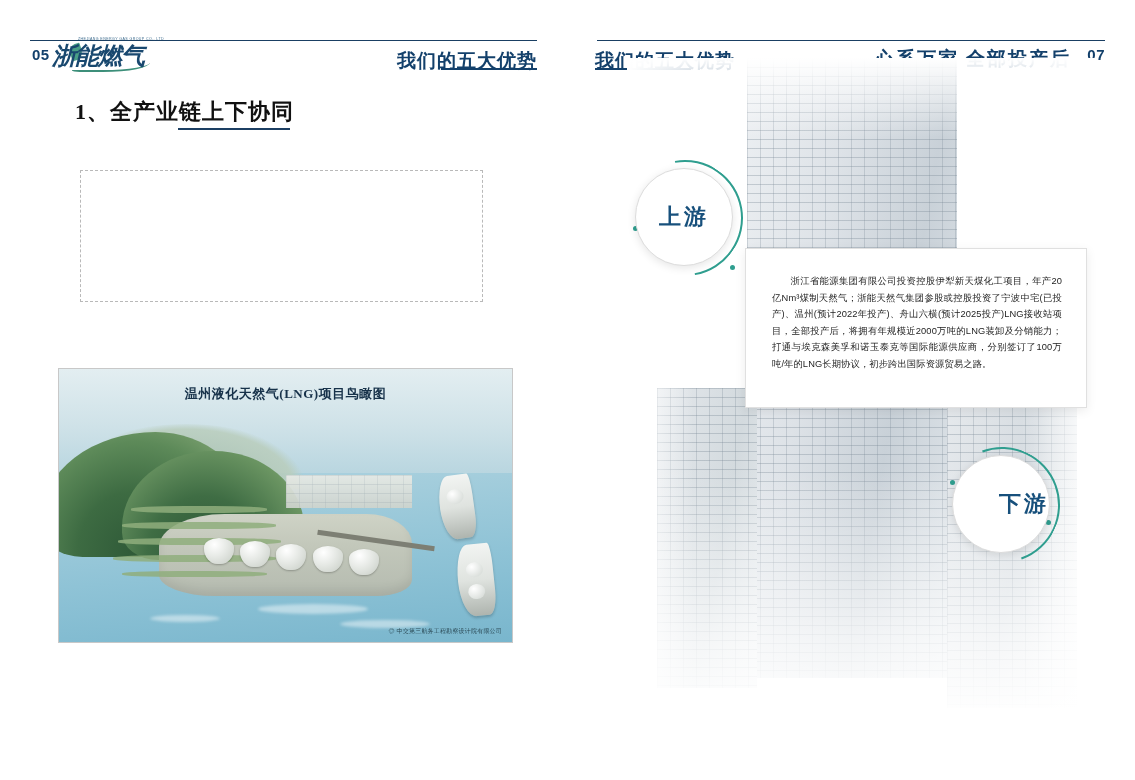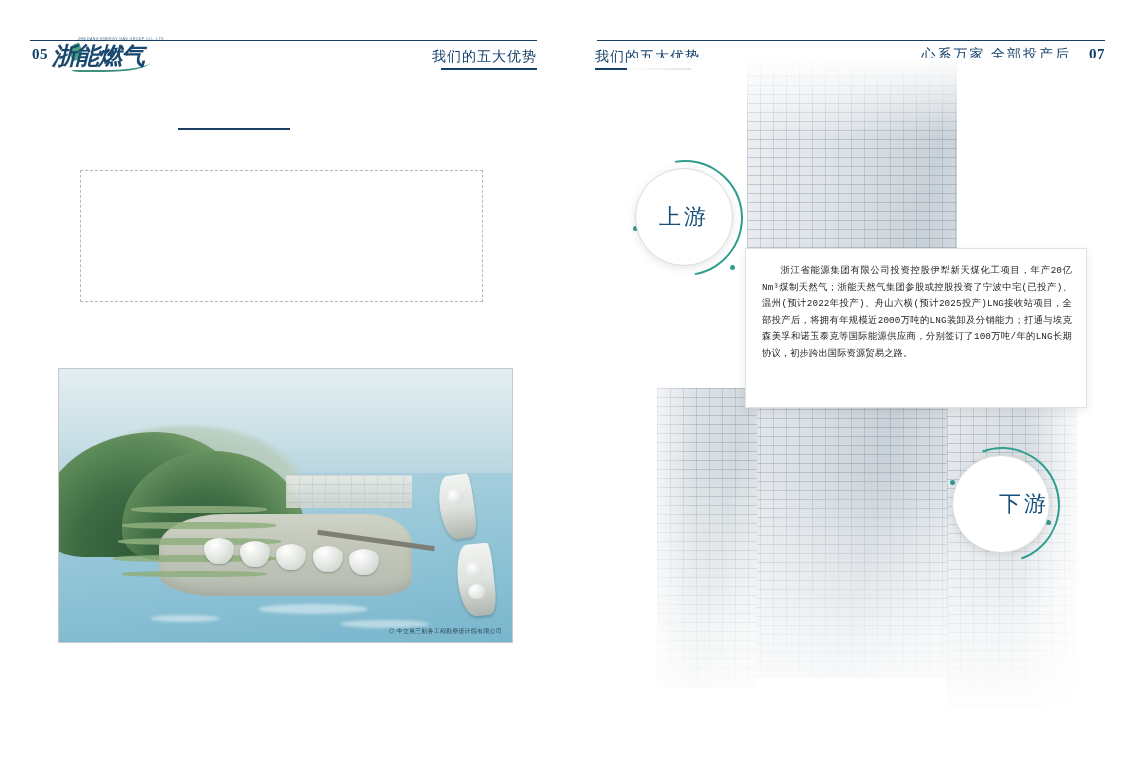--- a/index.html
+++ b/index.html
@@ -39,34 +39,34 @@
   .hdr-rule {
     position: absolute;
     height: 1px;
     background: #1a3f63;
   }
   .left-rule { left: 30px; top: 40px; width: 507px; }
   .right-rule { left: 30px; top: 40px; width: 508px; }
 
   .page-num {
     position: absolute;
-    font-family: Liberation Serif, serif;
+    font-family: Liberation Sans, sans-serif;
     font-size: 15px;
     font-weight: bold;
     color: #13406b;
     letter-spacing: 0.5px;
   }
   .pn-left { left: 32px; top: 46px; }
   .pn-right { right: 30px; top: 46px; }
 
   .hdr-title {
     position: absolute;
     font-family: "Liberation Serif", serif;
-    font-size: 14px;
-    font-weight: normal;
+    font-size: 19px;
+    font-weight: bold;
     color: #13406b;
     letter-spacing: 1px;
     white-space: nowrap;
   }
   .hdr-title-left { right: 30px; top: 48px; }
   .hdr-title-right { left: 28px; top: 48px; }
   .hdr-title-right-slogan { right: 64px; top: 46px; letter-spacing:2px; }
   .hdr-underline {
     position: absolute;
     height: 2px;
@@ -310,21 +310,21 @@
   .circ-ring2 {
     position: absolute;
     border-radius: 50%;
     border: 2px solid #2f9e8f;
     border-right-color: transparent;
     border-top-color: transparent;
   }
   .circ-label {
     font-family: "Liberation Serif", serif;
     font-size: 22px;
-    font-weight: normal;
+    font-weight: bold;
     color: #17507c;
     letter-spacing: 3px;
   }
   .dot {
     position: absolute;
     width: 5px; height: 5px;
     border-radius: 50%;
     background: #2f9e8f;
   }
 
@@ -338,28 +338,28 @@
     position: absolute;
     background: #ffffff;
     border: 1px solid #e0e0e0;
     box-shadow: 0 3px 10px rgba(0,0,0,.08);
     box-sizing: border-box;
   }
   .card-up { left: 178px; top: 248px; width: 342px; height: 160px; }
   .card-dn { left: 48px; top: 540px; width: 342px; height: 84px; }
 
   .card-p {
-    font-family: Liberation Mono, monospace;
+    font-family: Liberation Sans, sans-serif;
     font-size: 9.3px;
     line-height: 1.78;
     color: #1d1d1d;
     text-align: justify;
     text-indent: 18.6px;
     letter-spacing: .1px;
-    margin: 0;
+    margin: 10px;
   }
   .card-inner-up { position: absolute; left: 16px; top: 14px; width: 310px; }
   .card-inner-dn { position: absolute; left: 16px; top: 14px; width: 310px; }
   .card-p + .card-p { margin-top: 2px; }
 </style>
 </head>
 <body>
 
 <div class="page">
 
@@ -371,20 +371,21 @@
       <div class="swoosh"></div>
       <div class="leaf"></div>
       <div class="cn">浙能燃气</div>
       <div class="sub">ZHEJIANG ENERGY GAS GROUP CO., LTD</div>
     </div>
 
     <div class="page-num pn-left">05</div>
     <div class="hdr-title hdr-title-left">我们的五大优势</div>
     <div class="hdr-underline hul-left"></div>
 
+    <div class="sec-h">1、全产业链上下协同</div>
     <div class="sec-h-underline"></div>
 
     <div class="intro-box"></div>
 
     <div class="lng-panel">
       <div class="sky"></div>
       <div class="far-hill"></div>
       <div class="green-hill"></div>
       <div class="green-hill2"></div>
       <div class="plateau"></div>
@@ -412,20 +413,21 @@
       </div>
       <div class="ship" style="left:88%;top:64%;width:36px;height:72px;transform:rotate(-6deg);">
         <div class="dome" style="left:9px;top:18px;"></div>
         <div class="dome" style="left:9px;top:40px;"></div>
       </div>
 
       <div class="wake" style="left:44%;top:86%;width:110px;height:10px;"></div>
       <div class="wake" style="left:62%;top:92%;width:90px;height:8px;"></div>
       <div class="wake" style="left:20%;top:90%;width:70px;height:7px;"></div>
 
+      <div class="lng-title">温州液化天然气(LNG)项目鸟瞰图</div>
       <div class="lng-credit">◎ 中交第三航务工程勘察设计院有限公司</div>
     </div>
   </div>
 
   <div class="right-page">
 
     <div class="hdr-rule right-rule"></div>
     <div class="hdr-title hdr-title-right">我们的五大优势</div>
     <div class="hdr-underline hul-right"></div>
     <div class="hdr-title hdr-title-right-slogan">心系万家  全部投产后</div>

